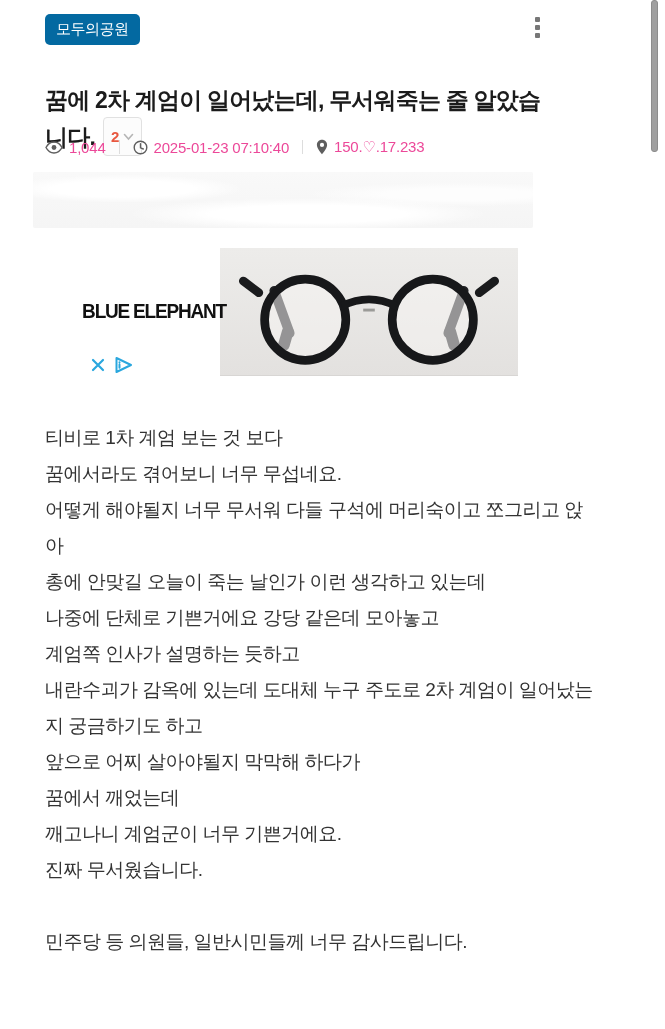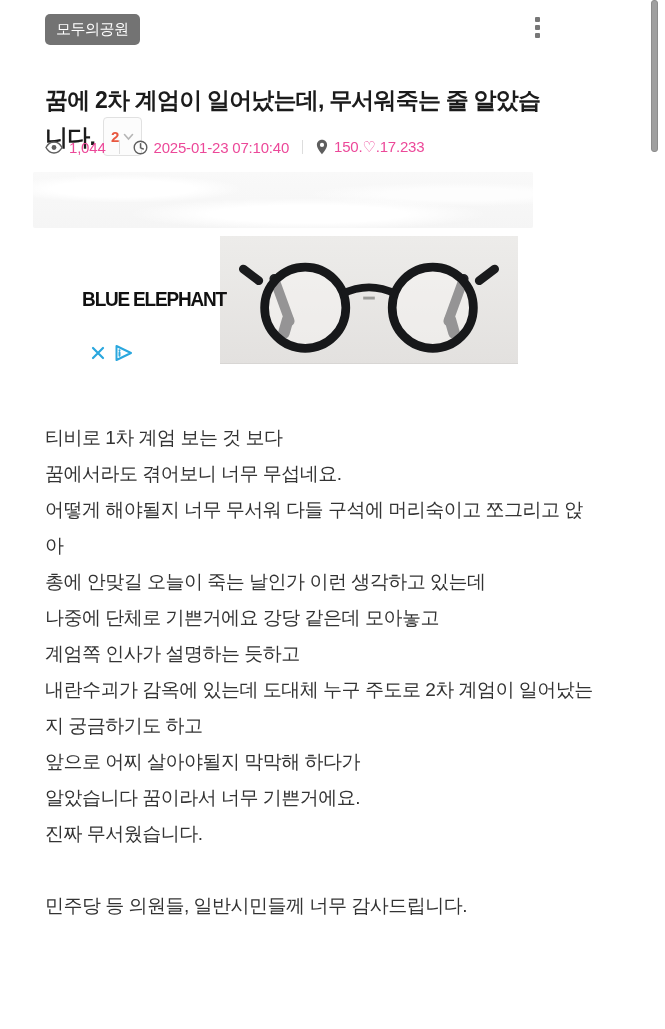--- a/index.html
+++ b/index.html
@@ -10,21 +10,21 @@
     overflow:hidden;
   }
   
   .scrollbar-thumb {
     position:absolute; left:651px; top:0; width:7px; height:152px;
     background:#a0a0a0; border:1px solid #8d8d8d; border-radius:3px;
   }
   
   .category-badge {
     position:absolute; left:45px; top:14px;
-    background:#737373; color:#fff; font-size:15px; font-weight:400;
+    background:#0369a1; color:#fff; font-size:15px; font-weight:400;
     padding:6px 11px; border-radius:5px; letter-spacing:-0.5px;
   }
   .kebab {
     position:absolute; left:533px; top:16px; width:8px;
     display:flex; flex-direction:column; gap:3px; align-items:center;
     cursor:pointer; padding:1px;
   }
   .kebab .dot { width:5px; height:5px; background:#777; border-radius:1px; }
   
   .title {
@@ -52,21 +52,21 @@
     position:absolute; left:33px; top:172px; width:500px; height:56px;
     background:
       radial-gradient(ellipse 120px 14px at 18% 30%, #ffffff 60%, rgba(255,255,255,0) 100%),
       radial-gradient(ellipse 180px 16px at 55% 75%, #ffffff 55%, rgba(255,255,255,0) 100%),
       radial-gradient(ellipse 150px 12px at 85% 40%, #fdfdfd 50%, rgba(255,255,255,0) 100%),
       linear-gradient(#f9f9f9, #f5f5f5);
     border-radius:2px;
   }
   
   .ad {
-    position:absolute; left:88px; top:236px; width:430px; height:128px;
+    position:absolute; left:88px; top:248px; width:430px; height:128px;
     display:flex; cursor:pointer;
   }
   .ad-left {
     position:relative; width:132px; height:128px; background:#ffffff;
     display:flex; align-items:center; justify-content:center;
   }
   .ad-brand {
     font-size:19px; font-weight:800; color:#111; letter-spacing:-1.2px;
     white-space:nowrap; transform:scaleY(1.08);
   }
@@ -180,22 +180,23 @@
       <div class="body-line">총에 안맞길 오늘이 죽는 날인가 이런 생각하고 있는데</div>
 
       <div class="body-line">나중에 단체로 기쁜거에요 강당 같은데 모아놓고</div>
 
       <div class="body-line">계엄쪽 인사가 설명하는 듯하고</div>
 
       <div class="body-line">내란수괴가 감옥에 있는데 도대체 누구 주도로 2차 계엄이 일어났는지 궁금하기도 하고</div>
 
       <div class="body-line">앞으로 어찌 살아야될지 막막해 하다가</div>
 
-
-      <div class="body-line">알았습니다 꿈이라서 너무 기쁜거에요.</div>
+      <div class="body-line">꿈에서 깨었는데</div>
+
+      <div class="body-line">깨고나니 계엄군이 너무 기쁜거에요.</div>
 
       <div class="body-line">진짜 무서웠습니다.</div>
 
       <div class="body-line"></div>
 
 
       <div class="body-line">민주당 등 의원들, 일반시민들께 너무 감사드립니다.</div>
     </div>
 
 </div>

